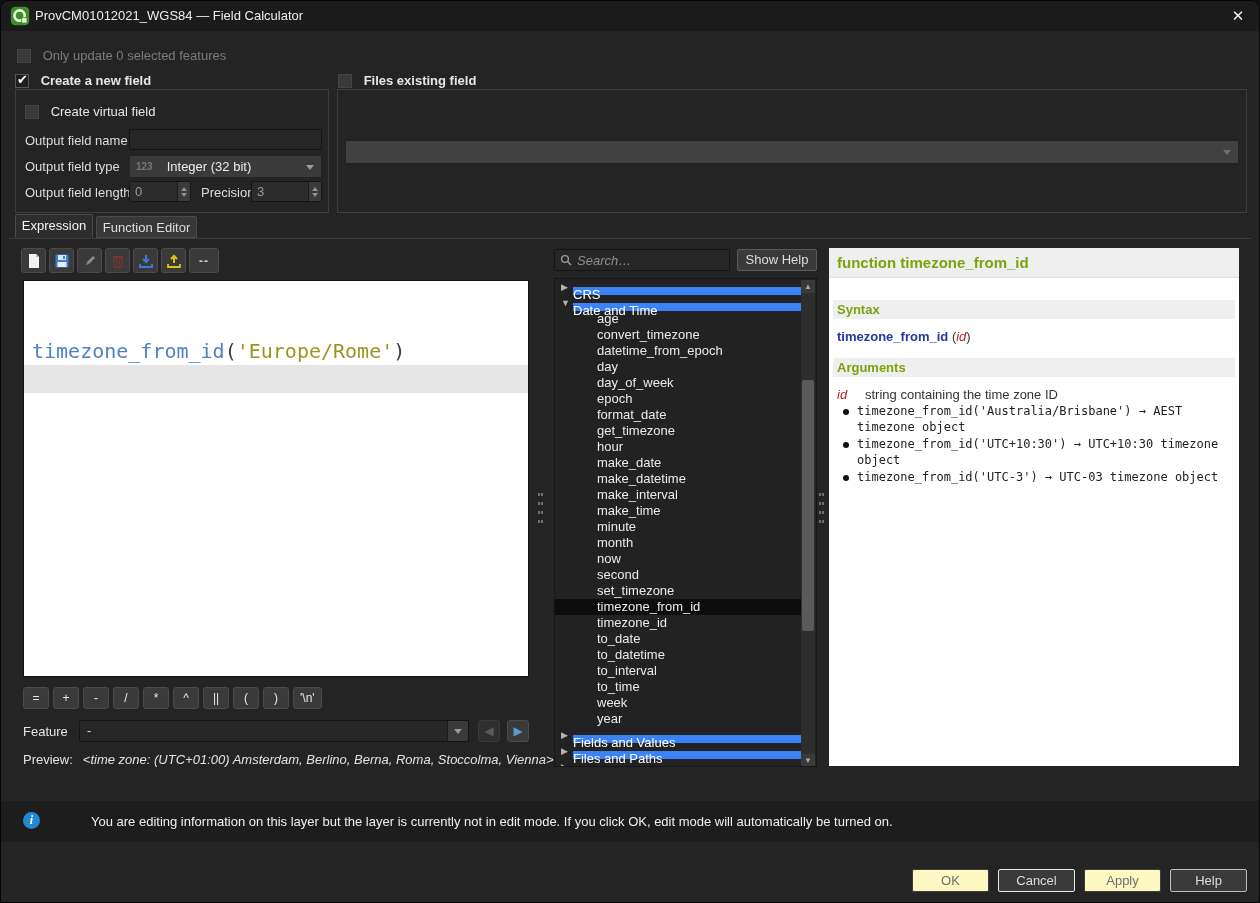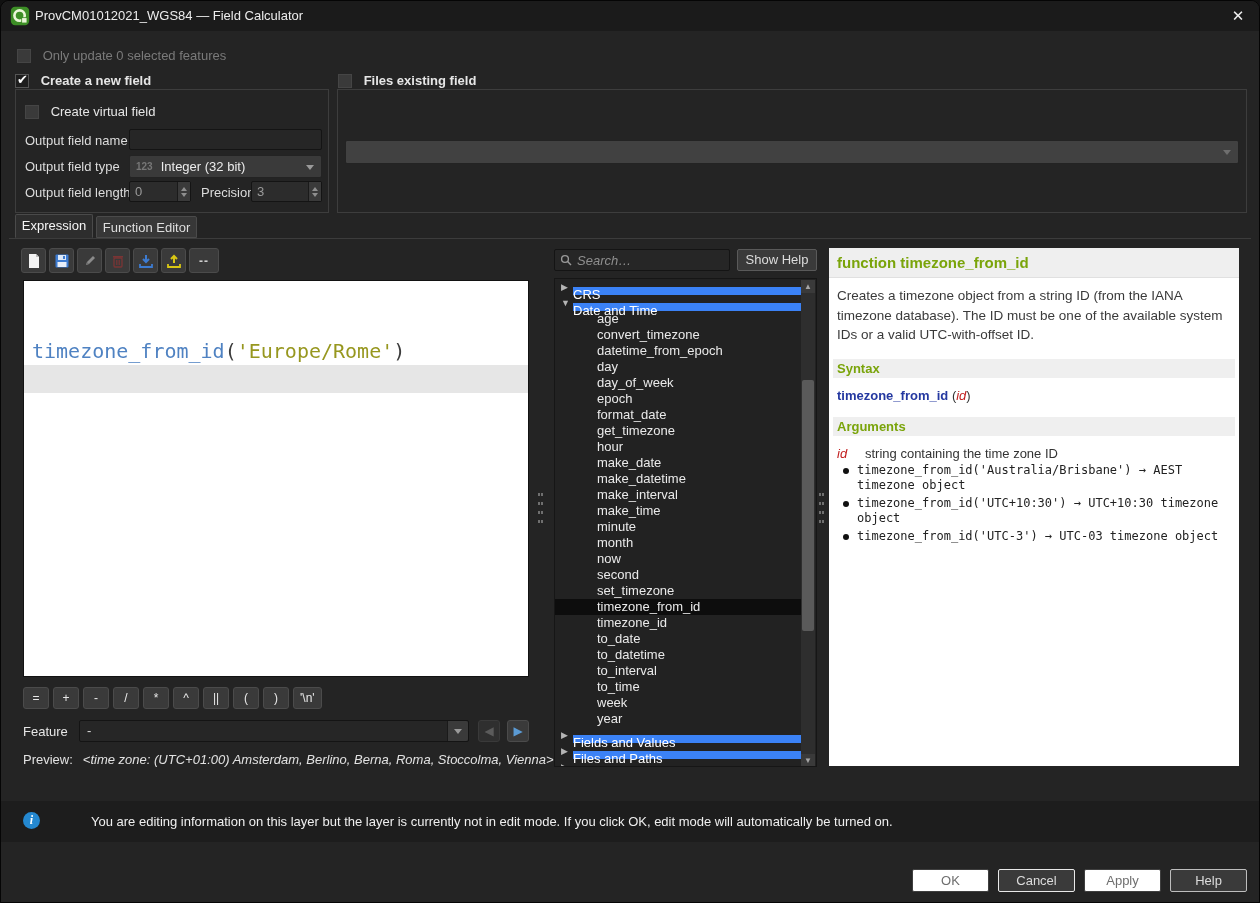--- a/index.html
+++ b/index.html
@@ -23,21 +23,21 @@
   .cbrow .lbl { margin-left:8px; }
   .bold { font-weight:bold; }
   .dim { color:#7a7a7a; }
   
   .groupbox { position:absolute; border:1px solid #3d3d3d; background:transparent; }
   .flabel { position:absolute; color:#dcdcdc; }
   .tinput { position:absolute; background:#262626; border:1px solid #141414; border-radius:2px; color:#ddd; font-size:13px; padding:0 5px; }
   .combo { position:absolute; background:#3a3a3a; border:1px solid #232323; border-radius:2px; color:#ececec; display:flex; align-items:center; padding:0 6px; }
   .combo .arrow { position:absolute; right:7px; top:50%; margin-top:-2px; width:0; height:0; border-left:4px solid transparent; border-right:4px solid transparent; border-top:5px solid #9a9a9a; }
   .combo.disabled { background:#414141; color:#8b8b8b; }
-  .num-icon { color:#777; font-size:10px; font-weight:bold; margin-right:8px; letter-spacing:0; }
+  .num-icon { color:#777; font-size:10px; font-weight:bold; margin-right:14px; letter-spacing:0; }
   .spin { position:absolute; background:#2c2c2c; border:1px solid #141414; border-radius:2px; color:#9a9a9a; padding:0 5px; line-height:19px; }
   .spin .btns { position:absolute; right:0; top:0; bottom:0; width:13px; background:#3a3a3a; border-left:1px solid #1a1a1a; display:flex; flex-direction:column; align-items:center; justify-content:center; }
   .spin .btns i { width:0; height:0; border-left:3px solid transparent; border-right:3px solid transparent; display:block; margin:1px 0; }
   .spin .btns .up { border-bottom:4px solid #8f8f8f; }
   .spin .btns .dn { border-top:4px solid #8f8f8f; }
   
   .tab { position:absolute; height:24px; border:1px solid #4a4a4a; text-align:center; line-height:22px; border-radius:2px 2px 0 0; }
   .tab.active { background:#2d2d2d; border-bottom:1px solid #2d2d2d; color:#f5f5f5; }
   .tab.inactive { background:#373737; top:215px; height:22px; color:#dedede; }
   .tabline { position:absolute; left:8px; right:8px; top:237px; height:1px; background:#3c3c3c; }
@@ -95,21 +95,21 @@
   #examples-list li { position:relative; font-family:"DejaVu Sans Mono", monospace; font-size:12px; line-height:15.5px; color:#222; margin-bottom:2px; padding-left:4px; }
   #examples-list li::before { content:""; position:absolute; left:-10px; top:5px; width:6px; height:6px; border-radius:50%; background:#111; }
   
   .splitter { position:absolute; width:6px; height:30px; display:flex; flex-direction:column; justify-content:space-between; }
   .splitter i { display:block; width:5px; height:3px; background:transparent; border-left:2px solid #6f6f6f; border-right:2px solid #6f6f6f; }
   
   .info-strip { position:absolute; left:0; top:800px; width:1260px; height:41px; background:#1d1d1d; }
   .info-icon { position:absolute; left:22px; top:11px; width:17px; height:17px; border-radius:50%; background:#2488d0; color:#fff; text-align:center; font-size:12px; line-height:17px; font-family:"Liberation Serif", serif; font-weight:bold; font-style:italic; }
   .info-msg { position:absolute; left:90px; top:13px; color:#efefef; font-size:13px; }
   .dlg-btn { position:absolute; top:868px; width:77px; height:23px; line-height:21px; font-size:13px; }
-  .dlg-btn.disabled { background:#ffffff; border:1px solid #3f3f3f; color:#6e6e6e; }
+  .dlg-btn.disabled { background:#fef9c3; border:1px solid #3f3f3f; color:#6e6e6e; }
   .dlg-btn.focused { border:1px solid #e8e8e8; }
 </style>
 </head>
 <body>
 
 <div id="window">
 
   <div class="titlebar">
     <svg class="qgis-logo" viewBox="0 0 24 24">
       <rect x="1" y="1" width="22" height="22" rx="5" fill="#3d8e26"></rect>
@@ -368,21 +368,20 @@
     <div class="tsb">
       <div class="sb-arrow" style="top:0;">▲</div>
       <div class="thumb" style="top:100px; height:251px;"></div>
       <div class="sb-arrow" style="bottom:0; top:auto;">▼</div>
     </div>
   </div>
 
   <div class="help">
     <div class="help-title">function timezone_from_id</div>
     <div class="help-body">
-      <div class="help-desc">Creates a timezone object from a string ID (from the IANA timezone database). The ID must be one of the available system IDs or a valid UTC-with-offset ID.</div>
       <div class="hsec">Syntax</div>
       <div class="syntax-line">
         <span class="syn-fn">timezone_from_id</span>
         <span> </span><span>(</span><span class="syn-arg">id</span><span>)</span>
       </div>
       <div class="hsec">Arguments</div>
       <div class="arg-row">
         <span class="arg-name">id</span>
         <span>string containing the time zone ID</span>
       </div>

